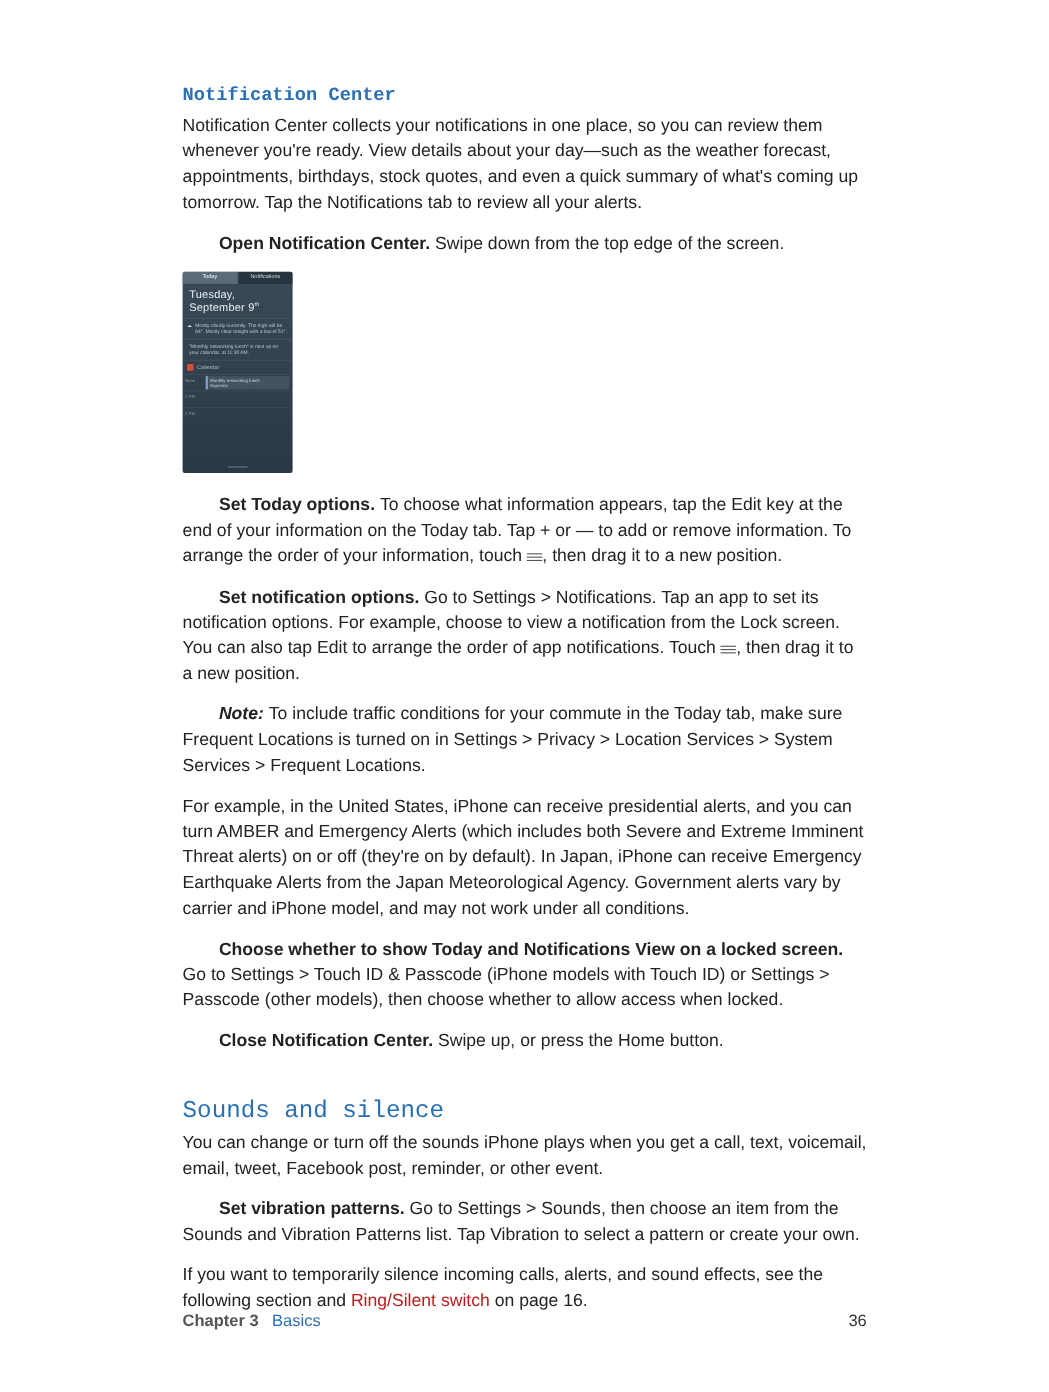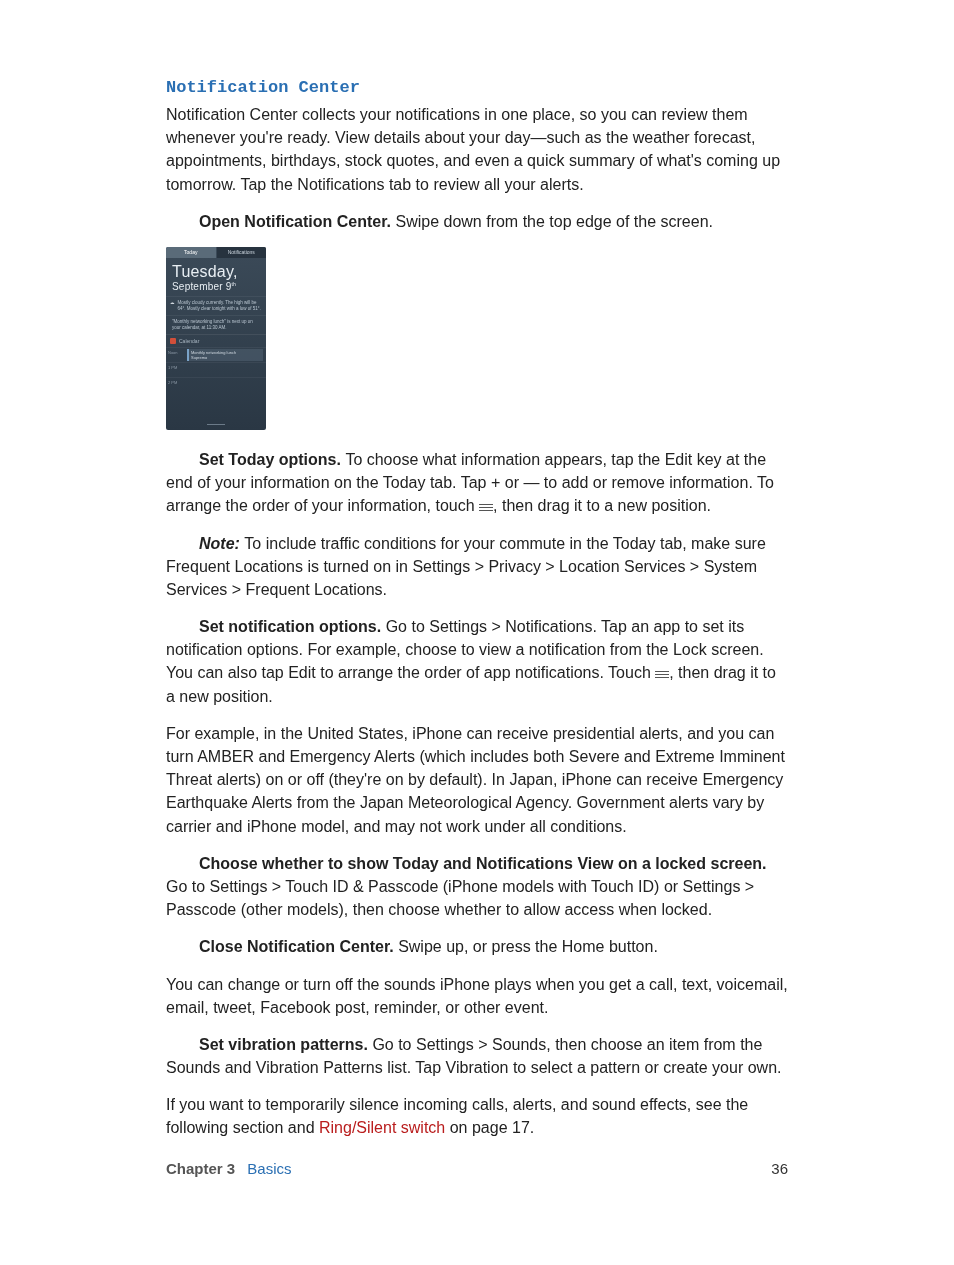--- a/index.html
+++ b/index.html
@@ -70,21 +70,21 @@
     line-height: 11px;
     text-align: center;
   }
   .shot-tab1 { flex:1; background:#5a6b79; color:#fff; border-right:1px solid #3b4a58;}
   .shot-tab2 { flex:1; background:#27333f; color:#c9d3dc;}
   .shot-date {
     padding: 5px 6px 4px 6px;
     font-weight: 200;
     letter-spacing: .2px;
   }
-  .shot-date .d1 { font-size: 16px; color:#e8eef3; }
+  .shot-date .d1 { font-size: 10px; color:#e8eef3; }
   .shot-date .d2 { font-size: 10px; color:#e8eef3; }
   .shot-date sup { font-size: 5px; }
   .shot-weather {
     display:flex;
     padding: 3px 4px;
     font-size: 4.5px;
     line-height: 1.3;
     color:#b9c5d0;
     border-top:1px solid rgba(255,255,255,.06);
   }
@@ -183,48 +183,49 @@
       </div>
     </div>
     <div class="shot-handle"></div>
   </div>
 
   <p>
     <span class="bold">Set Today options. </span><span>To choose what information appears, tap the Edit key at the end of your information on the Today tab. Tap + or — to add or remove information. To arrange the order of your information, touch </span><span class="drag-icon"><span></span><span></span><span></span></span><span>, then drag it to a new position.</span>
   </p>
 
   <p>
+    <span class="bold">Set notification options. </span><span>Go to Settings &gt; Notifications. Tap an app to set its notification options. For example, choose to view a notification from the Lock screen. You can also tap Edit to arrange the order of app notifications. Touch </span><span class="drag-icon"><span></span><span></span><span></span></span><span>, then drag it to a new position.</span>
+  </p>
+
+  <p>
     <span class="bold italic">Note:  </span><span>To include traffic conditions for your commute in the Today tab, make sure Frequent Locations is turned on in Settings &gt; Privacy &gt; Location Services &gt; System Services &gt; Frequent Locations.</span>
   </p>
 
-  <p>
-    <span class="bold">Set notification options. </span><span>Go to Settings &gt; Notifications. Tap an app to set its notification options. For example, choose to view a notification from the Lock screen. You can also tap Edit to arrange the order of app notifications. Touch </span><span class="drag-icon"><span></span><span></span><span></span></span><span>, then drag it to a new position.</span>
-  </p>
-
 
   <p>For example, in the United States, iPhone can receive presidential alerts, and you can turn AMBER and Emergency Alerts (which includes both Severe and Extreme Imminent Threat alerts) on or off (they're on by default). In Japan, iPhone can receive Emergency Earthquake Alerts from the Japan Meteorological Agency. Government alerts vary by carrier and iPhone model, and may not work under all conditions.</p>
 
   <p>
     <span class="bold">Choose whether to show Today and Notifications View on a locked screen. </span><span>Go to Settings &gt; Touch ID &amp; Passcode (iPhone models with Touch ID) or Settings &gt; Passcode (other models), then choose whether to allow access when locked.</span>
   </p>
 
   <p>
     <span class="bold">Close Notification Center. </span><span>Swipe up, or press the Home button.</span>
   </p>
 
+  <h2 class="section big">Sounds and silence</h2>
 
   <p>You can change or turn off the sounds iPhone plays when you get a call, text, voicemail, email, tweet, Facebook post, reminder, or other event.</p>
 
 
   <p>
     <span class="bold">Set vibration patterns. </span><span>Go to Settings &gt; Sounds, then choose an item from the Sounds and Vibration Patterns list. Tap Vibration to select a pattern or create your own.</span>
   </p>
 
   <p>
-    <span>If you want to temporarily silence incoming calls, alerts, and sound effects, see the following section and </span><span class="link">Ring/Silent switch</span><span> on page 17.</span>
+    <span>If you want to temporarily silence incoming calls, alerts, and sound effects, see the following section and </span><span class="link">Ring/Silent switch</span><span> on page 16.</span>
   </p>
 
   <div class="footer">
     <div class="left">
       <span class="ch">Chapter 3</span>
       <span class="bl">Basics</span>
     </div>
     <div class="right">36</div>
   </div>
 

